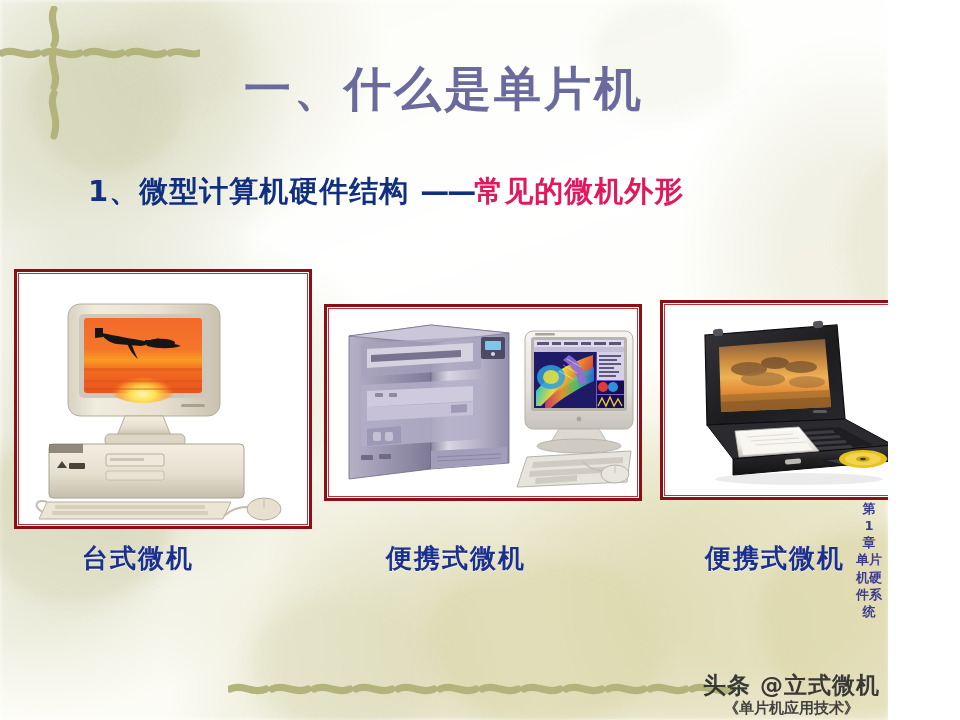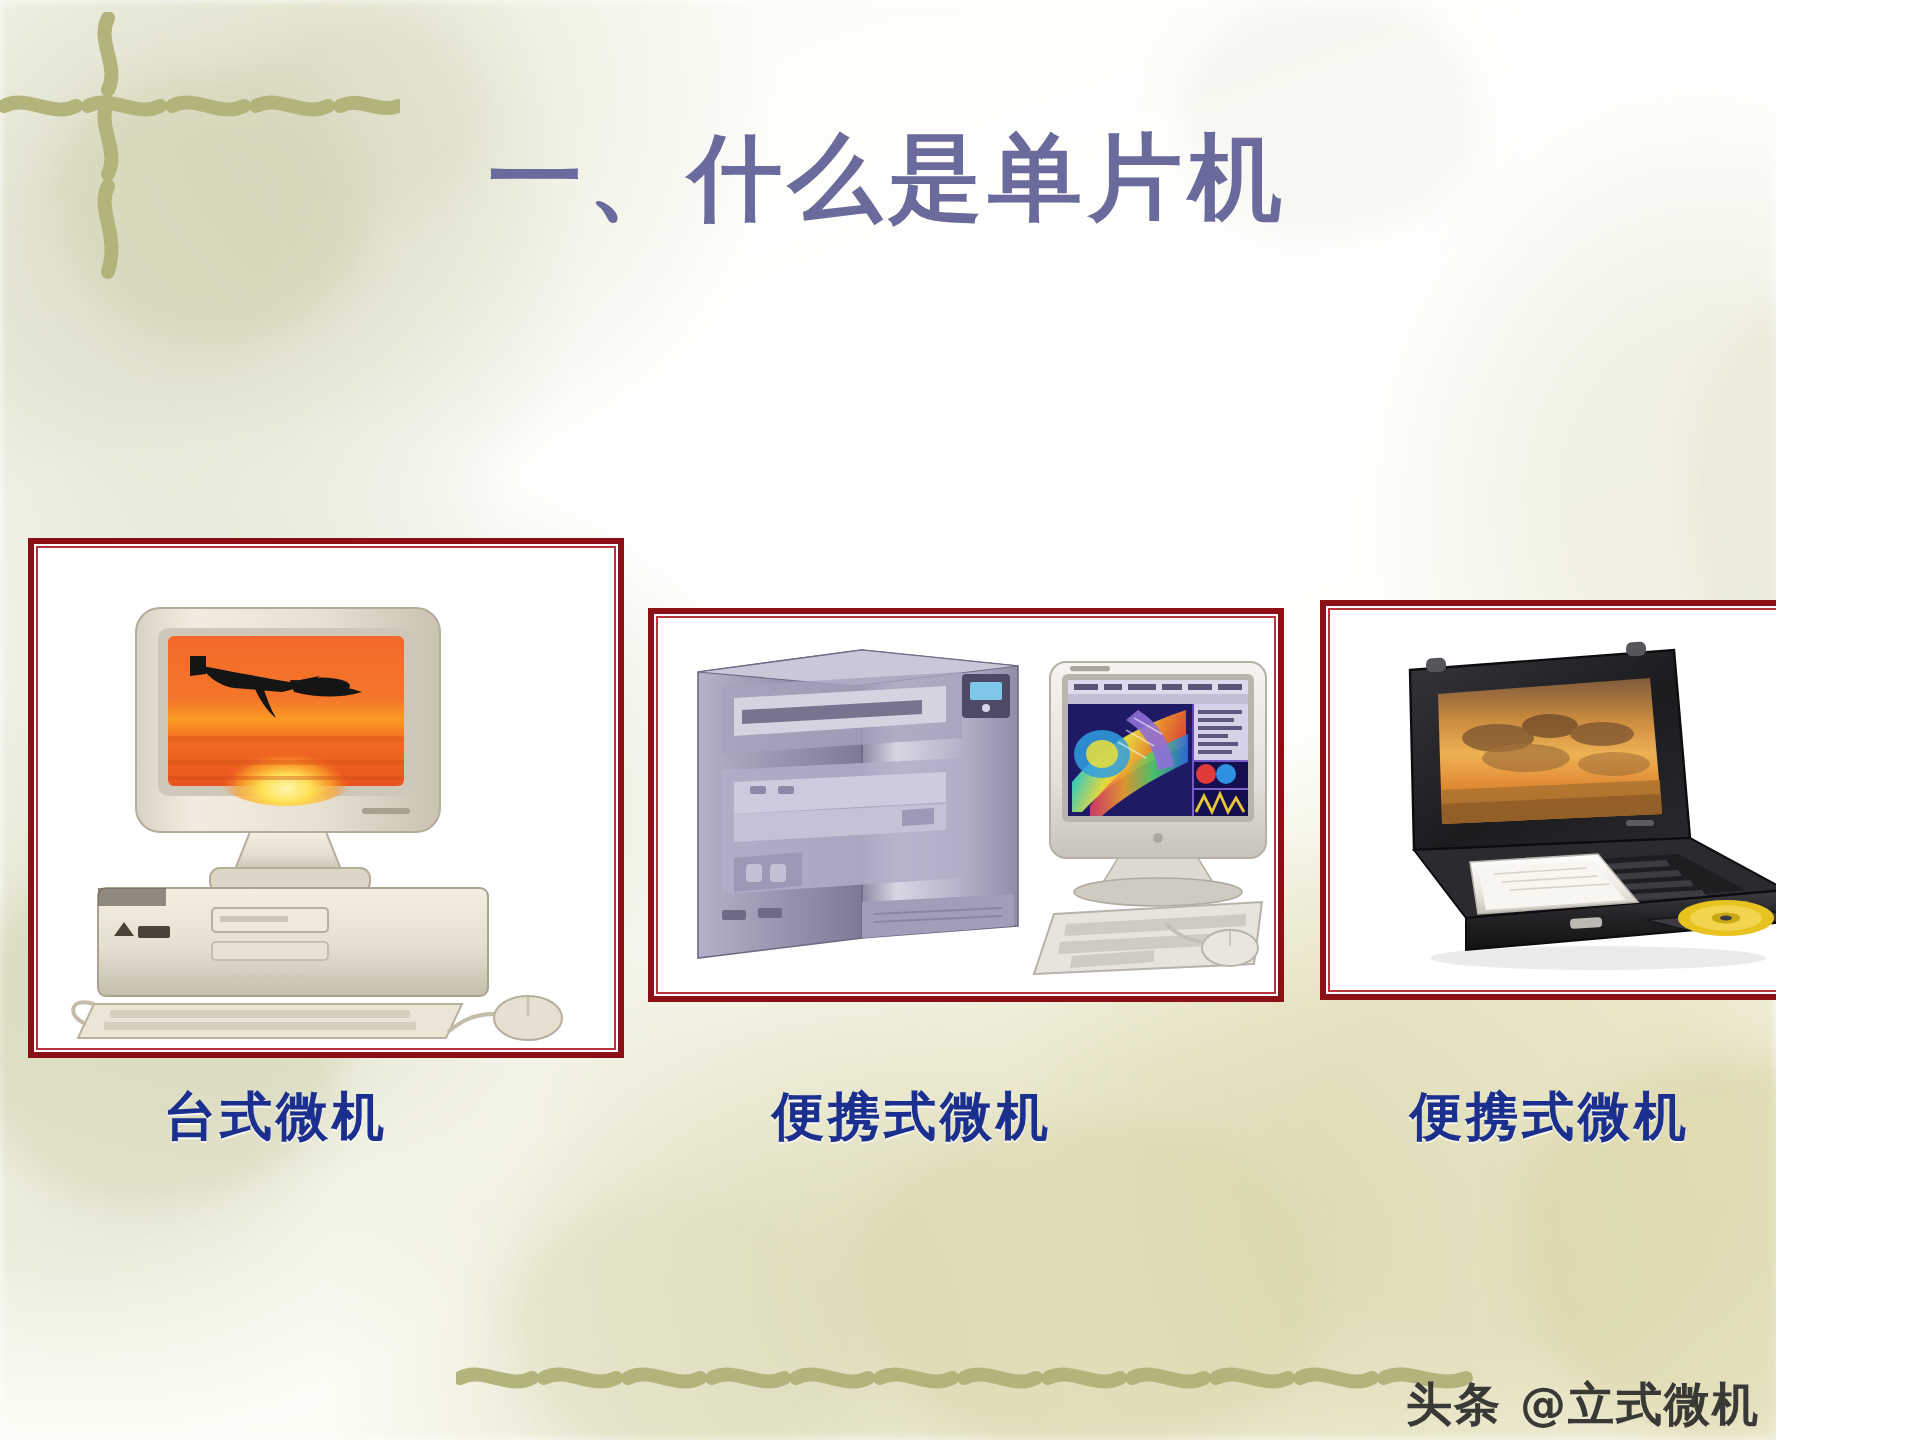--- a/index.html
+++ b/index.html
@@ -237,20 +237,24 @@
         <path d="M338 13 C350 7, 362 19, 374 13"></path>
         <path d="M380 13 C392 7, 404 19, 416 13"></path>
         <path d="M422 13 C434 7, 446 19, 458 13"></path>
         <path d="M464 13 C476 7, 490 19, 505 13"></path>
       </g>
     </svg>
   </div>
 
   <div class="title">一、什么是单片机</div>
 
+  <div class="subtitle">
+    <span class="part-blue">1、微型计算机硬件结构</span>
+    <span class="dash">——</span><span class="part-red">常见的微机外形</span>
+  </div>
 
   <div class="frame" id="frame-desktop">
     <div class="frame-inner">
       <svg class="illus" viewBox="0 0 284 246" preserveAspectRatio="xMidYMid meet">
         <defs>
           <linearGradient id="sunsetA" x1="0" y1="0" x2="0" y2="1">
             <stop offset="0%" stop-color="#f4692a"></stop>
             <stop offset="42%" stop-color="#f4762a"></stop>
             <stop offset="56%" stop-color="#fb9b23"></stop>
             <stop offset="70%" stop-color="#f26a22"></stop>
@@ -552,18 +556,20 @@
 
         <ellipse cx="132" cy="172" rx="84" ry="6" fill="#000000" opacity="0.08"></ellipse>
       </svg>
     </div>
   </div>
 
   <div class="caption" id="caption-desktop">台式微机</div>
   <div class="caption" id="caption-tower">便携式微机</div>
   <div class="caption" id="caption-laptop">便携式微机</div>
 
+  <div class="side-label">第 1 章 单片机硬件系统</div>
 
   <div class="watermark">
     <div class="wm-main">头条 @立式微机</div>
+    <div class="wm-sub">《单片机应用技术》</div>
   </div>
 
 </div>
 
 </body></html>

